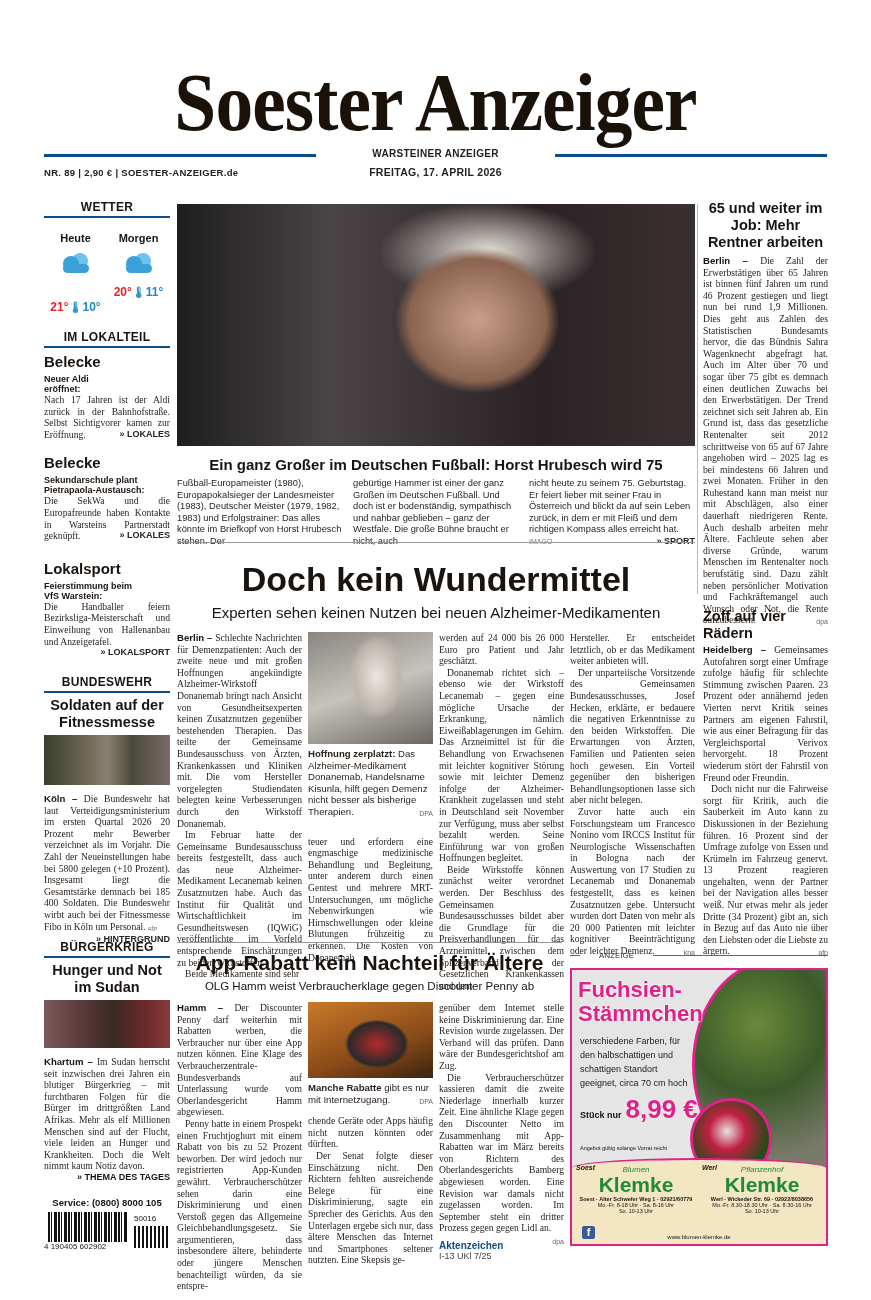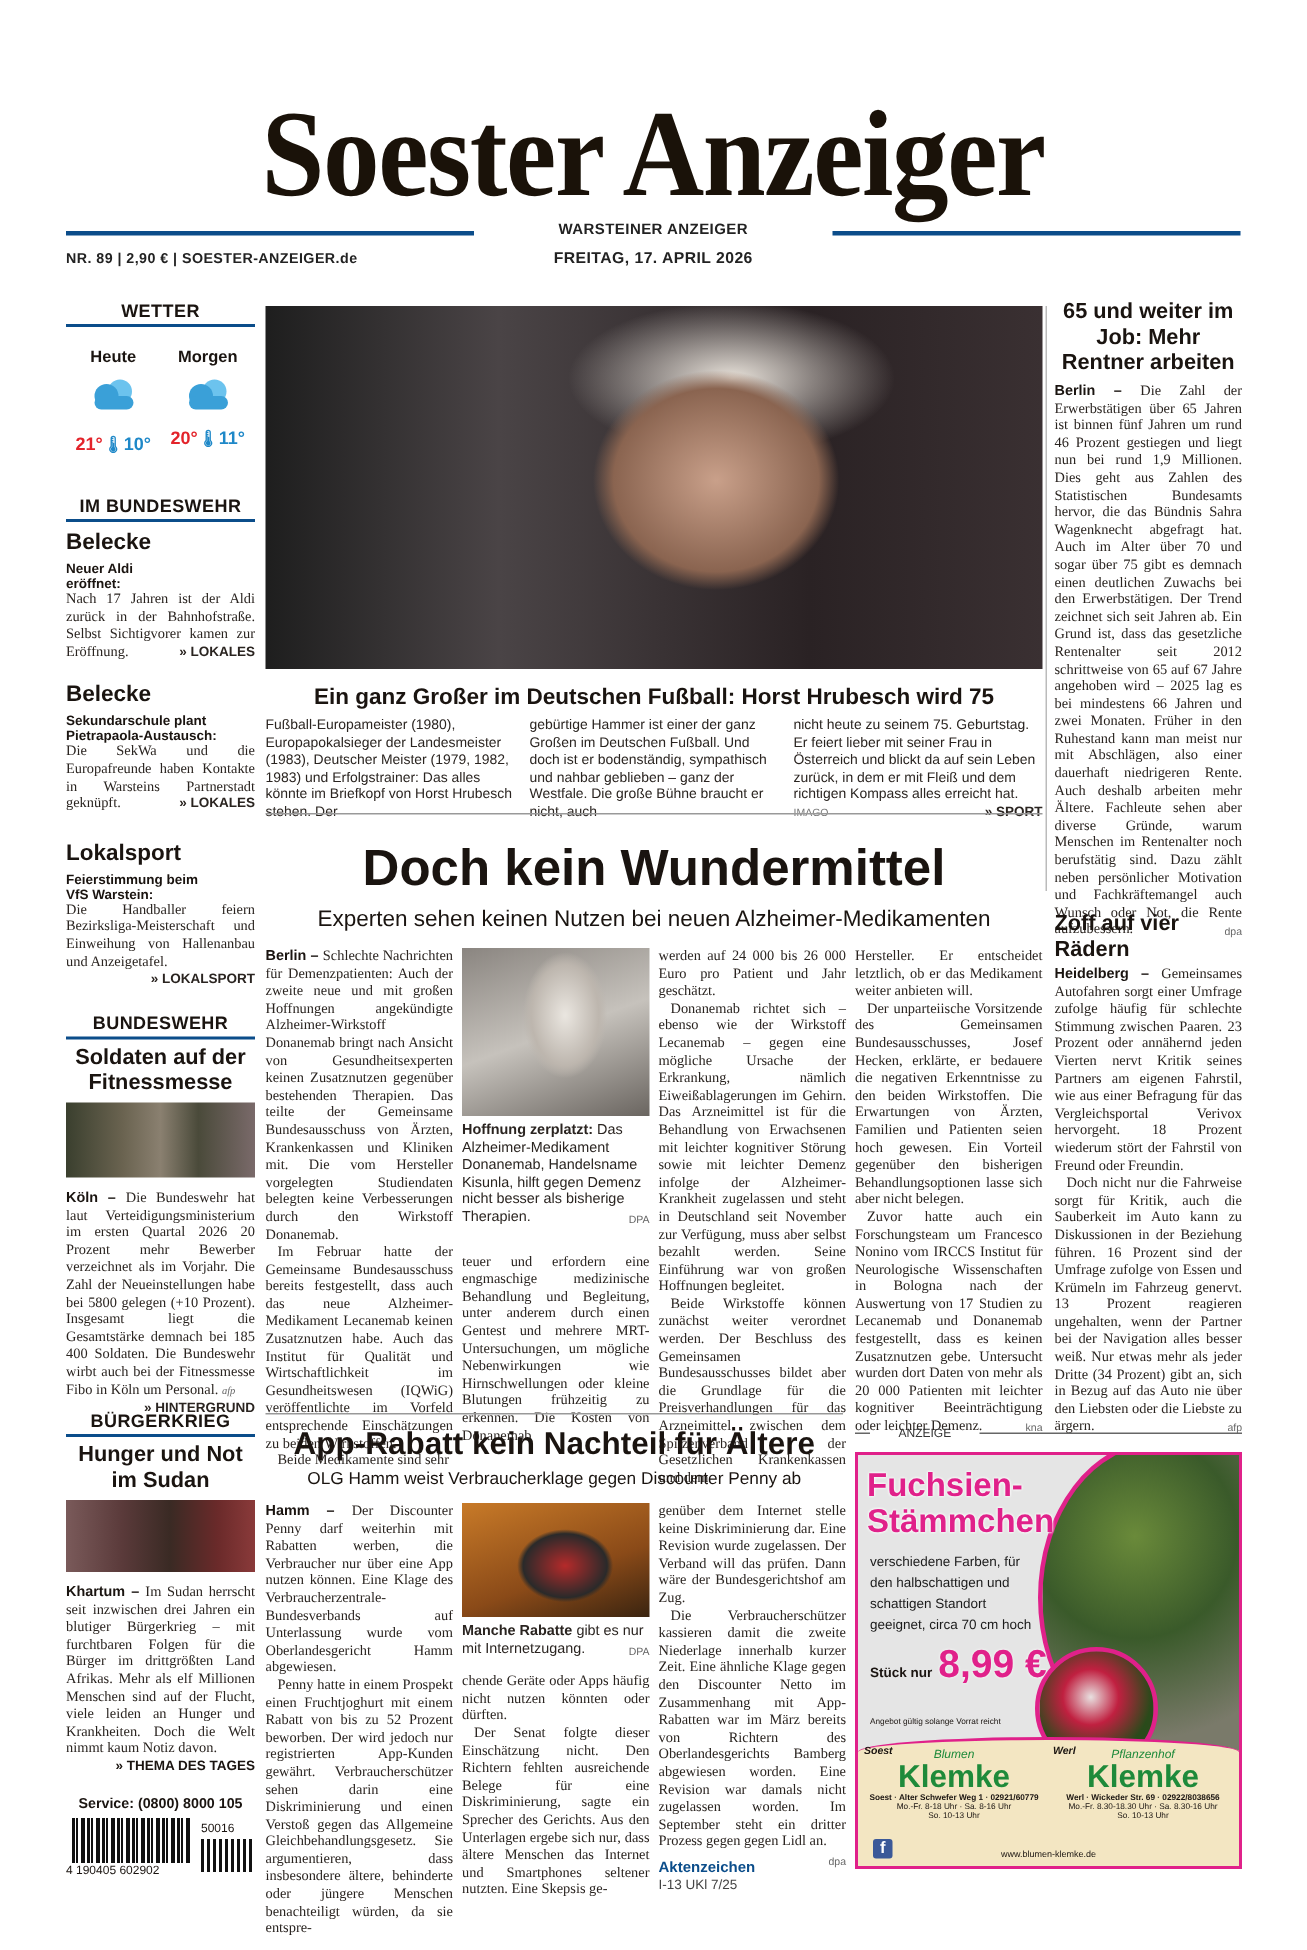--- a/index.html
+++ b/index.html
@@ -35,36 +35,36 @@
 <div class="abs" style="left:44px;top:200px;width:126px">
   <div class="kicker">WETTER</div>
   <div style="display:flex;justify-content:space-around;margin-top:14px">
     <div style="text-align:center;width:60px">
       <div class="sans" style="font-size:11px;font-weight:bold">Heute</div>
       <svg width="36" height="26" viewBox="0 0 36 26" style="margin-top:6px">
           <circle cx="22" cy="11" r="8" fill="#6cc3ee"></circle>
           <circle cx="13" cy="14" r="8" fill="#3aa0d8"></circle>
           <rect x="5" y="14" width="26" height="9" rx="4.5" fill="#3aa0d8"></rect>
         </svg>
-      <div class="sans" style="font-weight:bold;white-space:nowrap;margin-top:6px"><span style="color:#e3242b;font-size:12px">21°</span><span style="color:#1e88c8;font-size:11px">🌡</span><span style="color:#1e88c8;font-size:12px">10°</span></div>
+      <div class="sans" style="font-weight:bold;white-space:nowrap;margin-top:17px"><span style="color:#e3242b;font-size:12px">21°</span><span style="color:#1e88c8;font-size:11px">🌡</span><span style="color:#1e88c8;font-size:12px">10°</span></div>
     </div>
     <div style="text-align:center;width:60px">
       <div class="sans" style="font-size:11px;font-weight:bold">Morgen</div>
       <svg width="36" height="26" viewBox="0 0 36 26" style="margin-top:6px">
           <circle cx="22" cy="11" r="8" fill="#6cc3ee"></circle>
           <circle cx="13" cy="14" r="8" fill="#3aa0d8"></circle>
           <rect x="5" y="14" width="26" height="9" rx="4.5" fill="#3aa0d8"></rect>
         </svg>
       <div class="sans" style="font-weight:bold;white-space:nowrap;margin-top:2px"><span style="color:#e3242b;font-size:12px">20°</span><span style="color:#1e88c8;font-size:11px">🌡</span><span style="color:#1e88c8;font-size:12px">11°</span></div>
     </div>
   </div>
 </div>
 
 <div class="abs" style="left:44px;top:330px;width:126px">
-  <div class="kicker">IM BUNDESWEHR</div>
+  <div class="kicker">IM LOKALTEIL</div>
   <div style="margin-top:5px">
     <div class="htitle" style="font-size:15px">Belecke</div>
     <div class="sans" style="font-size:9px;font-weight:bold;margin-top:4px;width:70px">Neuer Aldi eröffnet:</div>
     <div class="body"><span>Nach 17 Jahren ist der Aldi zurück in der Bahnhofstraße. Selbst Sichtigvorer kamen zur Eröffnung.</span> <span class="ref">» LOKALES</span></div>
   </div>
   <div style="margin-top:14px">
     <div class="htitle" style="font-size:15px">Belecke</div>
     <div class="sans" style="font-size:9px;font-weight:bold;margin-top:4px">Sekundarschule plant Pietrapaola-Austausch:</div>
     <div class="body"><span>Die SekWa und die Europafreunde haben Kontakte in Warsteins Partnerstadt geknüpft.</span> <span class="ref">» LOKALES</span></div>
   </div>

